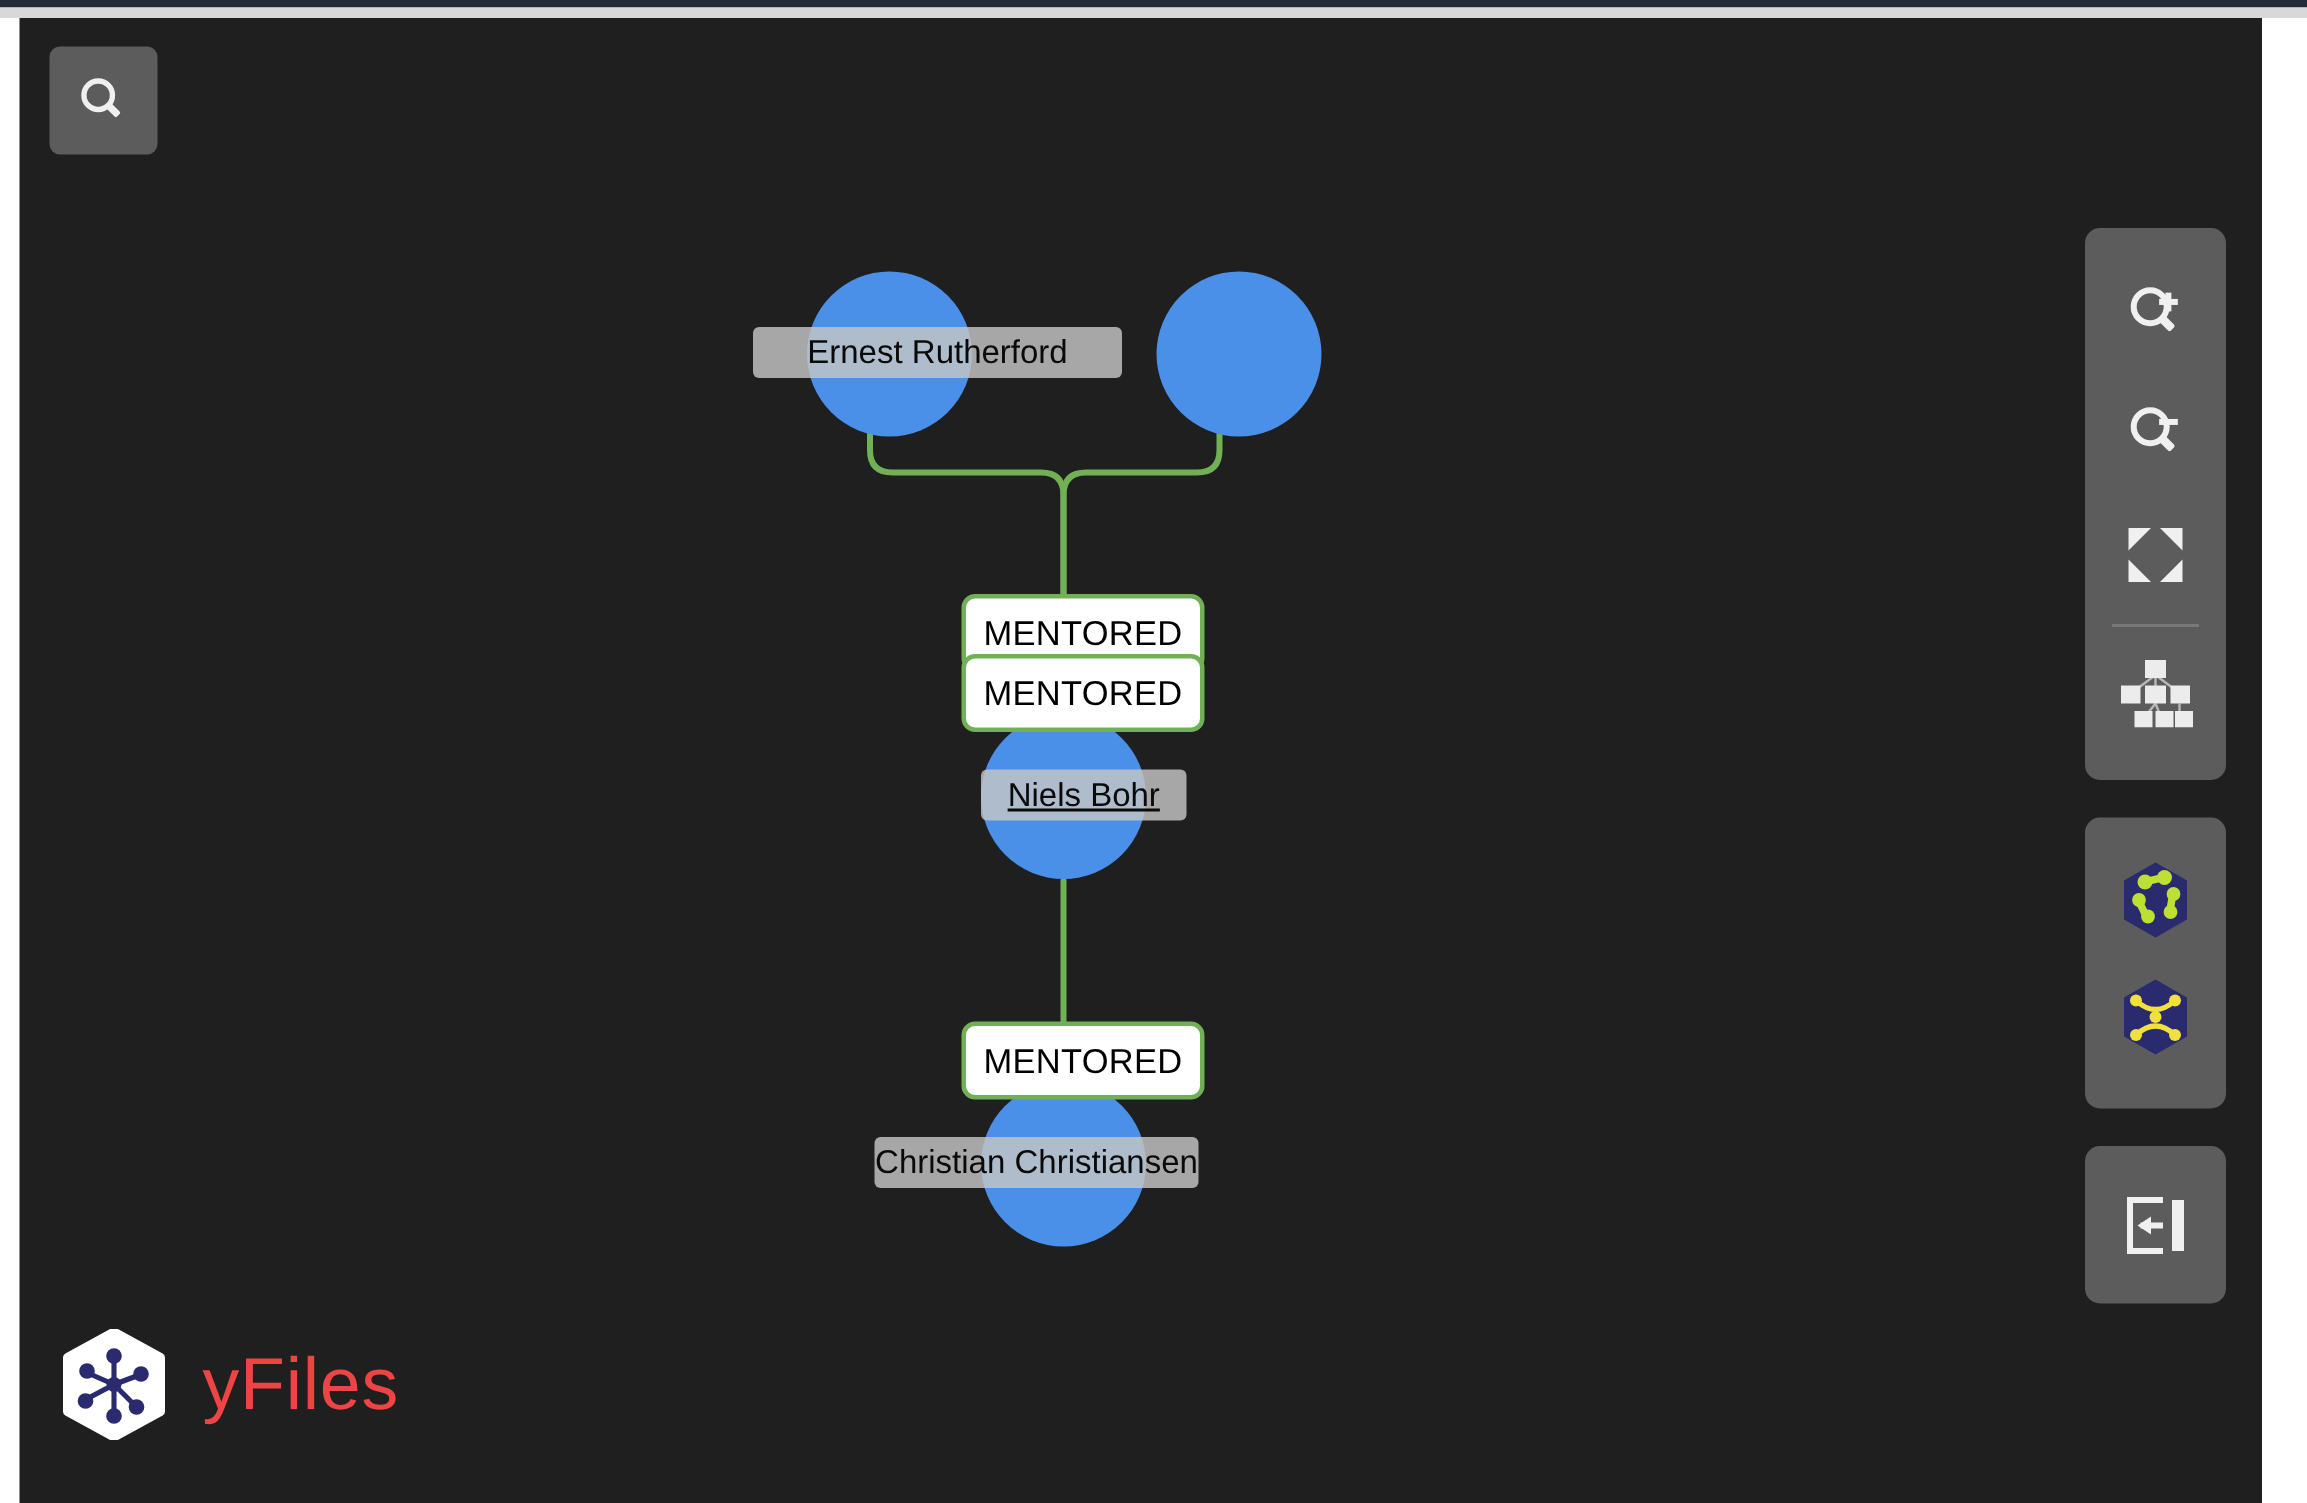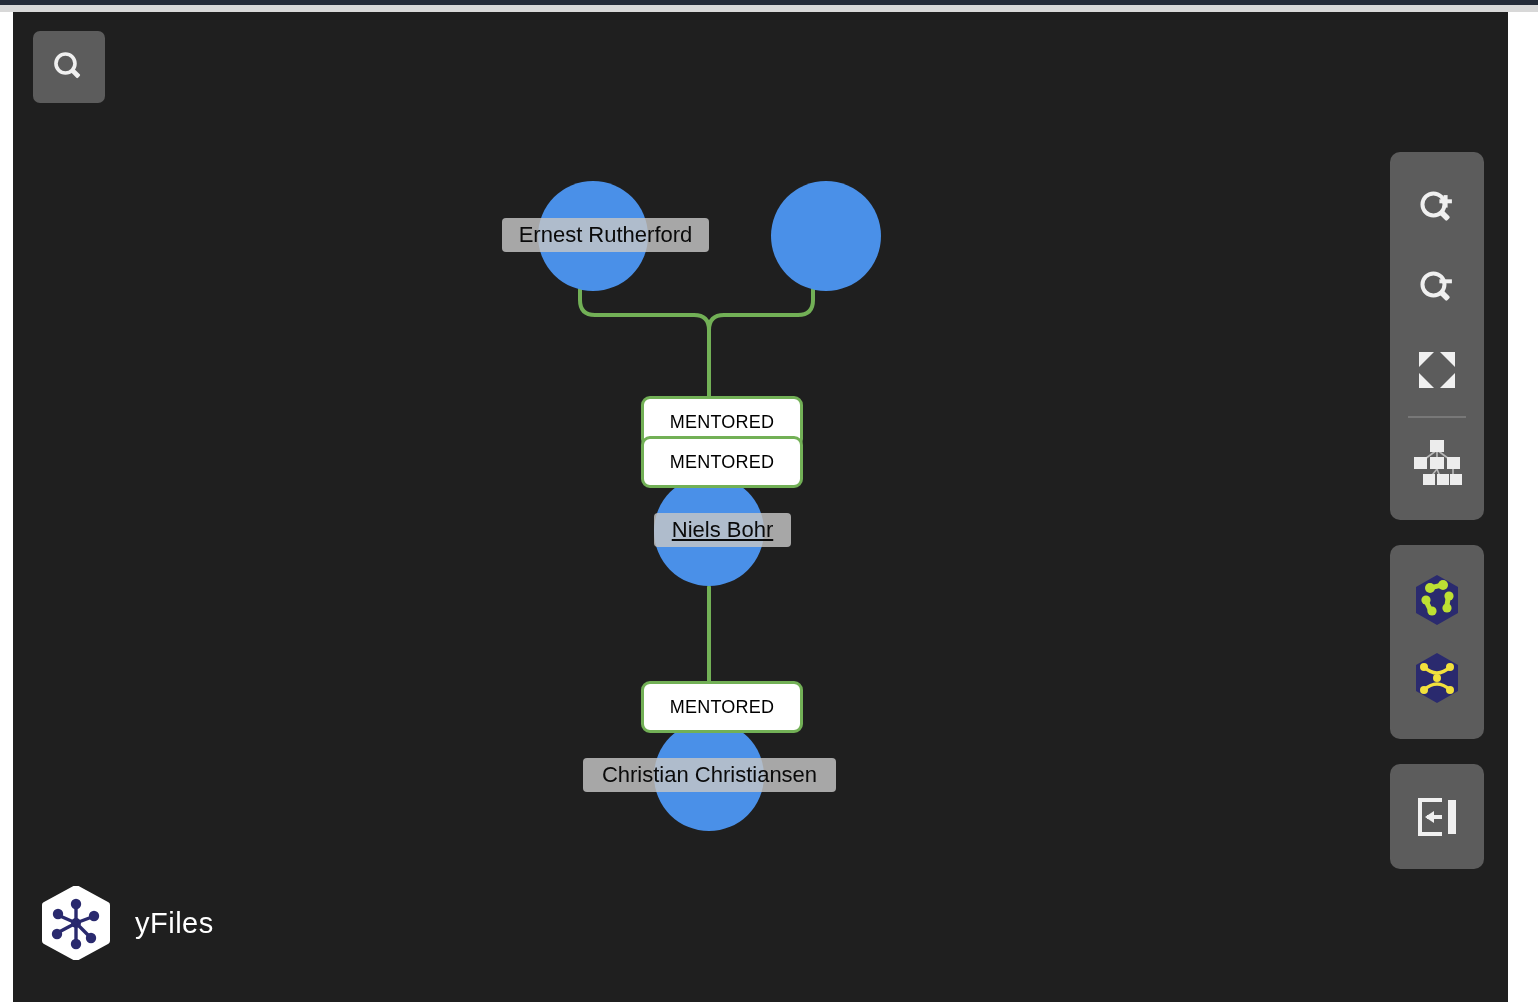--- a/index.html
+++ b/index.html
@@ -74,33 +74,33 @@
 
   
   .edge-label {
     position: absolute;
     height: 52px;
     background: #ffffff;
     border: 3px solid #72b056;
     border-radius: 9px;
     display: flex; align-items: center; justify-content: center;
     color: #000000;
-    font-size: 18px;
+    font-size: 23px;
     letter-spacing: 0.2px;
     white-space: nowrap;
     padding: 0 10px;
     cursor: pointer;
   }
 
   
   .brand {
     position: absolute; left: 26px; bottom: 42px;
     display: flex; align-items: center; gap: 22px;
   }
-  .brand-text { color: #ffffff; font-size: 29px; font-weight: 400; letter-spacing: 0.5px; }
+  .brand-text { color: #ef4444; font-size: 49px; font-weight: 400; letter-spacing: 0.5px; }
 
   svg { display: block; }
 </style>
 </head>
 <body>
 
 <div id="app">
 
   <div class="chrome-navy"></div>
   <div class="chrome-light"></div>
@@ -118,23 +118,23 @@
 
     <div class="node-circle" style="left:525px;top:169px;"></div>
     <div class="node-circle" style="left:758px;top:169px;"></div>
     <div class="node-circle" style="left:641px;top:464px;"></div>
     <div class="node-circle" style="left:641px;top:709px;"></div>
 
     <div class="edge-label" style="left:628px;top:384px;width:162px;">MENTORED</div>
     <div class="edge-label" style="left:628px;top:424px;width:162px;">MENTORED</div>
     <div class="edge-label" style="left:628px;top:669px;width:162px;">MENTORED</div>
 
-    <div class="node-label" style="left:489px;top:206px;width:207px;">Ernest Rutherford</div>
+    <div class="node-label" style="left:489px;top:206px;width:246px;">Ernest Rutherford</div>
     <div class="node-label" style="left:641px;top:501px;width:137px;text-decoration:underline;">Niels Bohr</div>
-    <div class="node-label" style="left:570px;top:746px;width:253px;text-align:center;">Christian Christiansen</div>
+    <div class="node-label" style="left:570px;top:746px;width:216px;text-align:center;">Christian Christiansen</div>
 
     <div class="search-btn">
       <svg width="40" height="40" viewBox="0 0 40 40">
         <g transform="rotate(-45 20 20)">
           <circle cx="20" cy="15" r="9.5" fill="none" stroke="#f0f0f0" stroke-width="3.6"></circle>
           <rect x="17.6" y="24" width="4.8" height="10" rx="1.2" fill="#f0f0f0"></rect>
         </g>
       </svg>
     </div>
 

